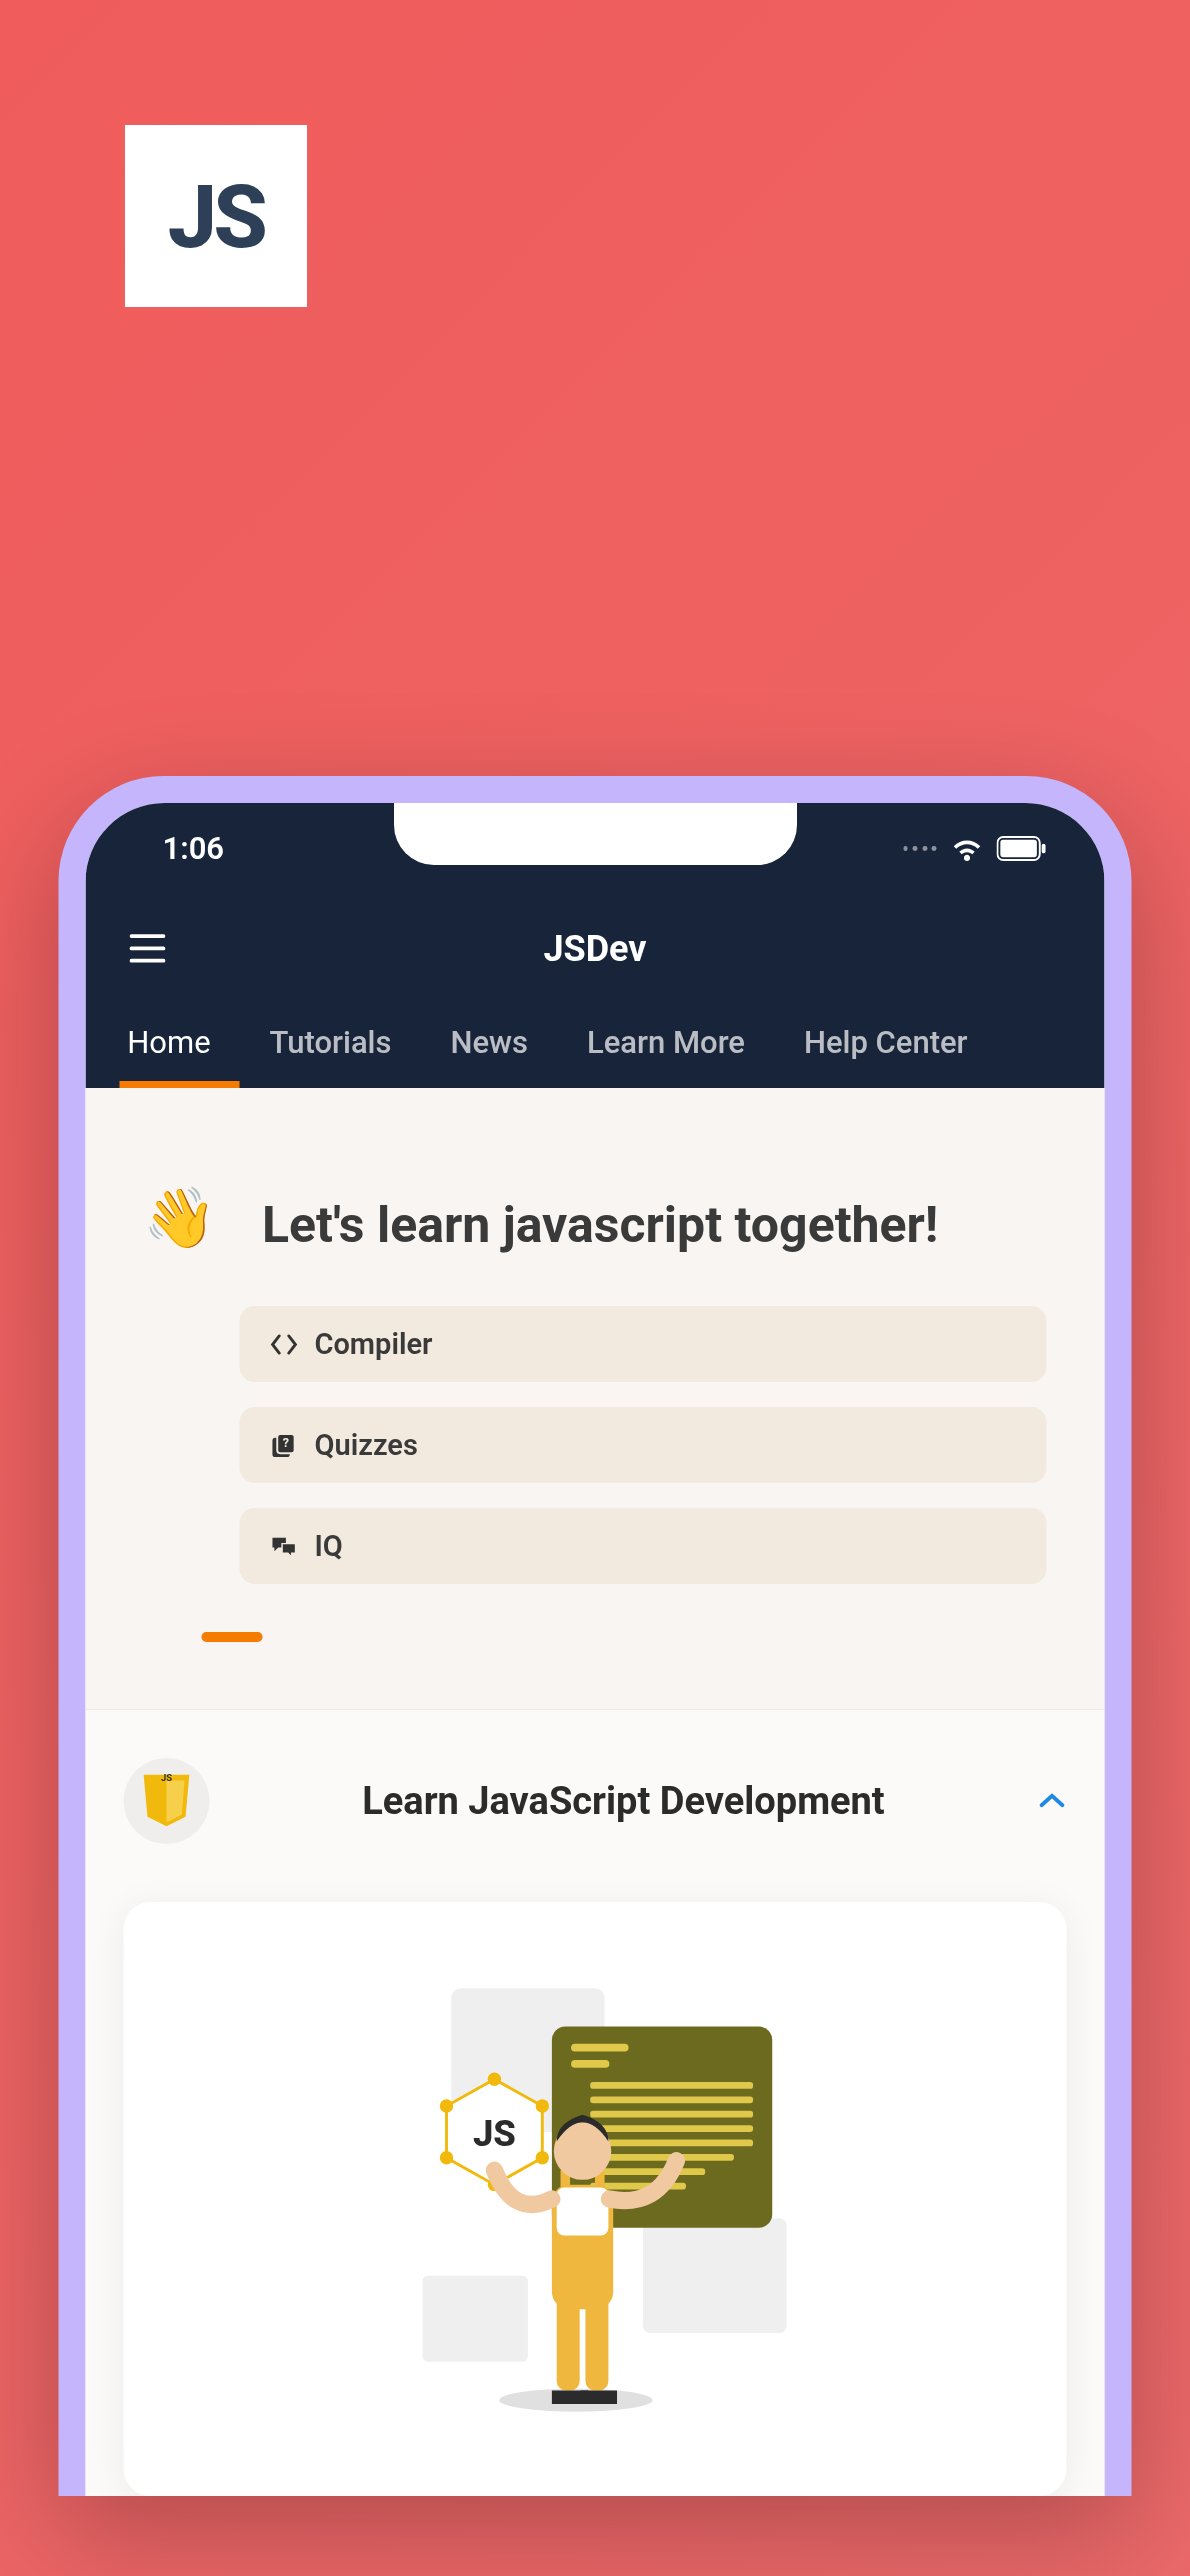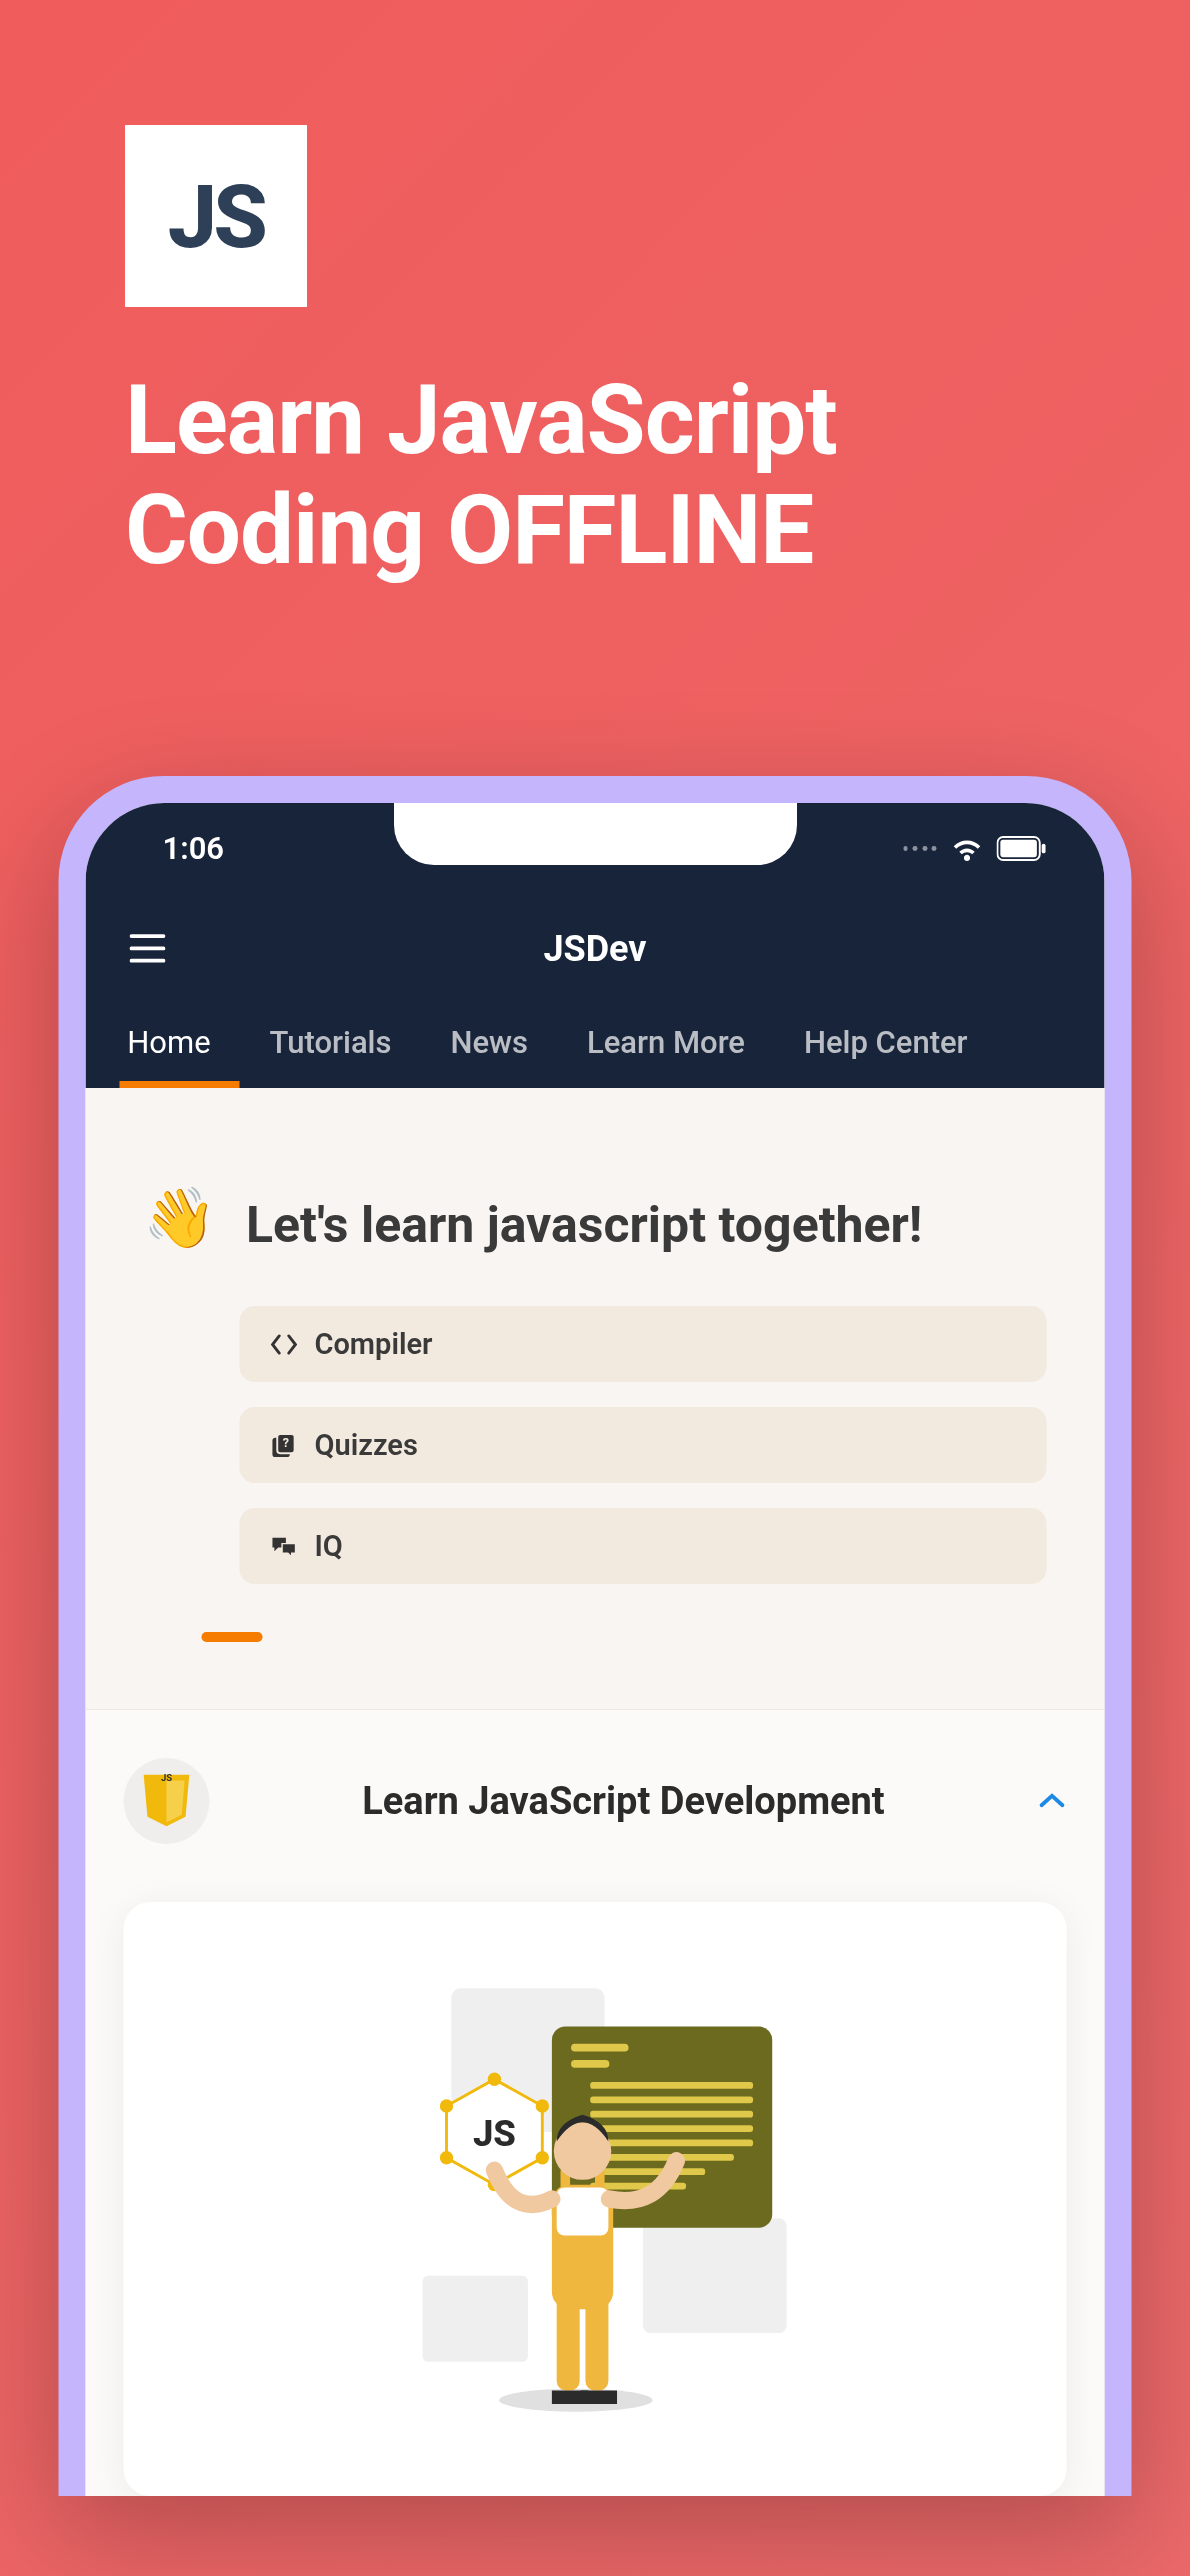--- a/index.html
+++ b/index.html
@@ -136,21 +136,21 @@
 
     .content { background:#f8f5f2; }
 
     .hero {
       padding: 105px 58px 67px 58px;
       background:#f8f5f2;
       border-bottom: 1.9px solid #f0eae4;
     }
     .hero-row{ display:flex; gap:29px; align-items:flex-start;}
     .wave { font-size: 59px; line-height:1; margin-top: -5.7px;}
-    .hero-text { font-size: 50px; font-weight:700; color:#3A3A3A; line-height:1.3;}
+    .hero-text { font-size: 50px; font-weight:700; color:#3A3A3A; line-height:1.3;margin-left:16px;}
     .chips {
       display: flex;
       gap: 25px;
       margin-top: 48px;
       margin-left: 96px;
       flex-direction: column;
     }
     .chip {
       background:#F2E9DF;
       border-radius: 15.3px;
@@ -208,24 +208,20 @@
     .illus { position:relative; width: 479px; height: 460px;}
 
   </style>
 </head>
 <body>
 
 <div class="promo-header">
   <div class="logo-tile">
     <span>JS</span>
   </div>
-  <h1 class="headline">
-    <span>Learn JavaScript</span><br>
-    <span>Coding OFFLINE</span>
-  </h1>
 </div>
 
 <div class="phone">
   <div class="screen">
     <div class="notch"></div>
 
     <div class="status-bar">
       <span>1:06</span>
       <div class="status-right">
         <span class="dots">

